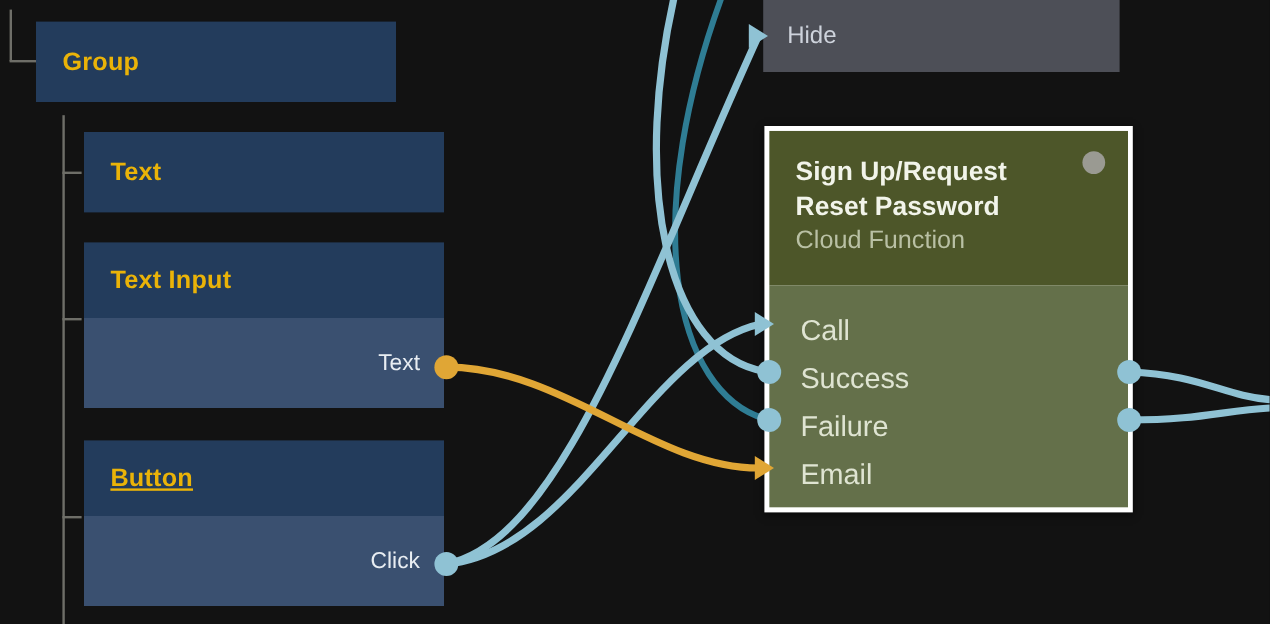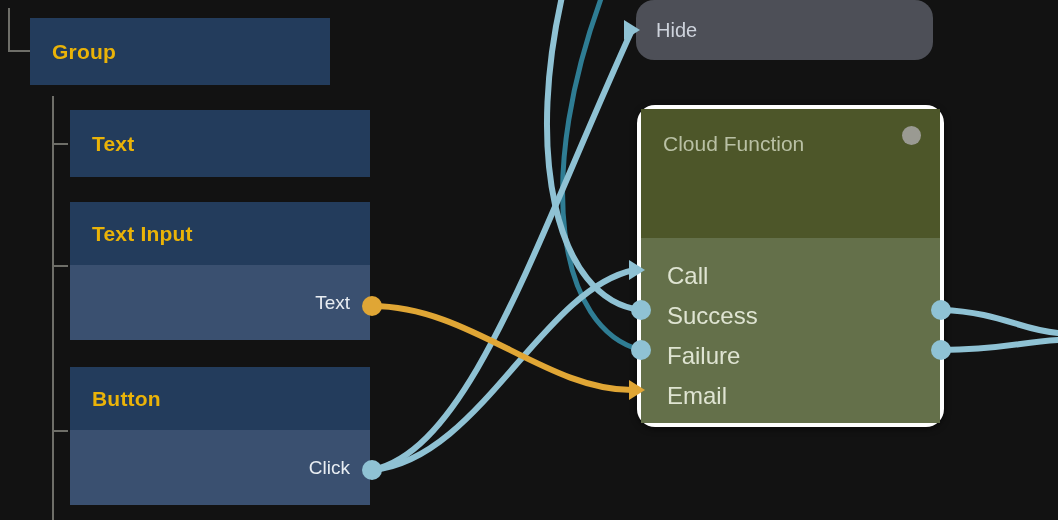--- a/index.html
+++ b/index.html
@@ -40,21 +40,20 @@
     position: absolute;
     background: #6e6e68;
     z-index: 2;
   }
 
   
   .node {
     position: absolute;
     z-index: 3;
     box-sizing: border-box;
-    border-radius: 18px;
   }
 
   .node-header {
     box-sizing: border-box;
     display: flex;
     align-items: center;
     color: #eab308;
     font-weight: bold;
   }
 
@@ -217,38 +216,39 @@
     <div class="node-header" style="height:63px;">Text Input</div>
     <div class="node-body" style="height:75px;">
       <div class="port-row-out" style="top:0; height:75px; padding-right:12px;">
         <span class="port-label-out">Text</span>
       </div>
     </div>
   </div>
   <div class="dot dot-gold" style="left:362px; top:296px; width:20px; height:20px;"></div>
 
   <div class="node widget-node" style="left:70px; top:367px; width:300px; height:138px;">
-    <div class="node-header" style="height:63px;">Button</div>
+    <div class="node-header" style="height:63px;text-decoration:underline;">Button</div>
     <div class="node-body" style="height:75px;">
       <div class="port-row-out" style="top:0; height:75px; padding-right:12px;text-align:center;">
         <span class="port-label-out">Click</span>
       </div>
     </div>
   </div>
   <div class="dot dot-blue" style="left:362px; top:460px; width:20px; height:20px;"></div>
 
   <div class="node gray-node" style="left:636px; top:0px; width:297px; height:60px;">
     <div class="node-header">Hide</div>
   </div>
   <div class="arrow arrow-blue" style="left:624px; top:20px;"></div>
 
   <div class="node func-node" style="left:637px; top:105px; width:307px; height:322px;">
     <div class="func-inner">
 
       <div class="func-header">
+        <div class="func-title">Sign Up/Request Reset Password</div>
         <div class="func-subtitle">Cloud Function</div>
         <div class="func-status-dot"></div>
       </div>
 
       <div class="func-body">
         <div class="func-port" style="top:26px;">Call</div>
         <div class="func-port" style="top:66px;">Success</div>
         <div class="func-port" style="top:106px;">Failure</div>
         <div class="func-port" style="top:146px;">Email</div>
       </div>

